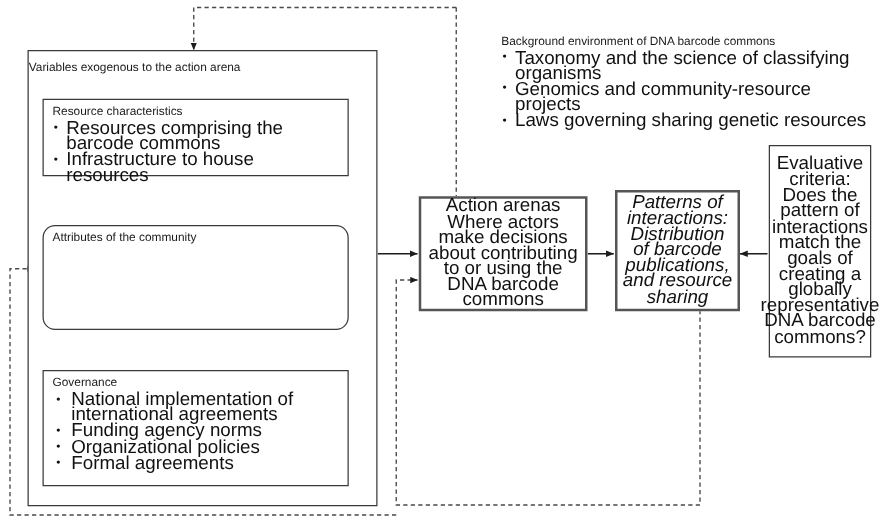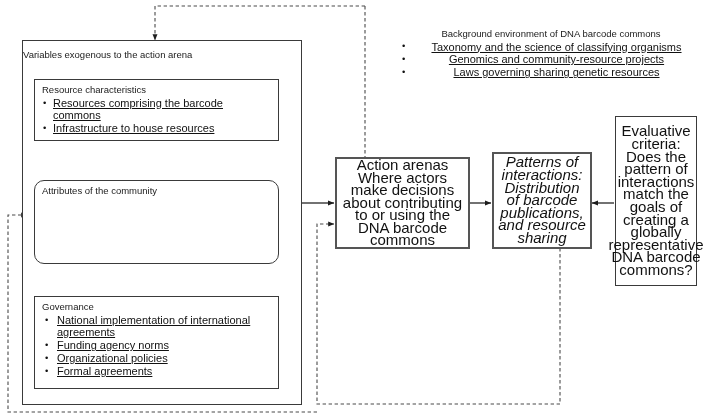--- a/index.html
+++ b/index.html
@@ -45,26 +45,25 @@
     margin: 0 0 1px 0;
     line-height: 12px;
   }
   ul.bullets {
     list-style: none;
     margin: 0;
     padding: 0;
   }
   ul.bullets li {
     position: relative;
-    font-size: 11px;
+    font-size: 15px;
     line-height: 12.4px;
     color: #111111;
     padding-left: 11px;
     margin: 0 0 0.5px 0;
-    text-decoration: underline;
   }
   ul.bullets li::before {
     content: "\2022";
     position: absolute;
     left: 1px;
     top: -0.5px;
     font-size: 9.5px;
   }
   ul.bullets.wide li { padding-left: 15px; }
   ul.bullets.wide li::before { left: 3px; }
@@ -81,21 +80,20 @@
   .center-box p {
     margin: 0;
     font-size: 15px;
     line-height: 12.6px;
     color: #111111;
   }
   .bg-note {
     position: absolute;
     font-size: 9.5px;
     color: #1a1a1a;
-    text-align: center;
   }
   .bg-note .h {
     line-height: 13px;
     margin-bottom: 0.5px;
   }
 </style>
 </head>
 <body>
 
 <div id="canvas">

